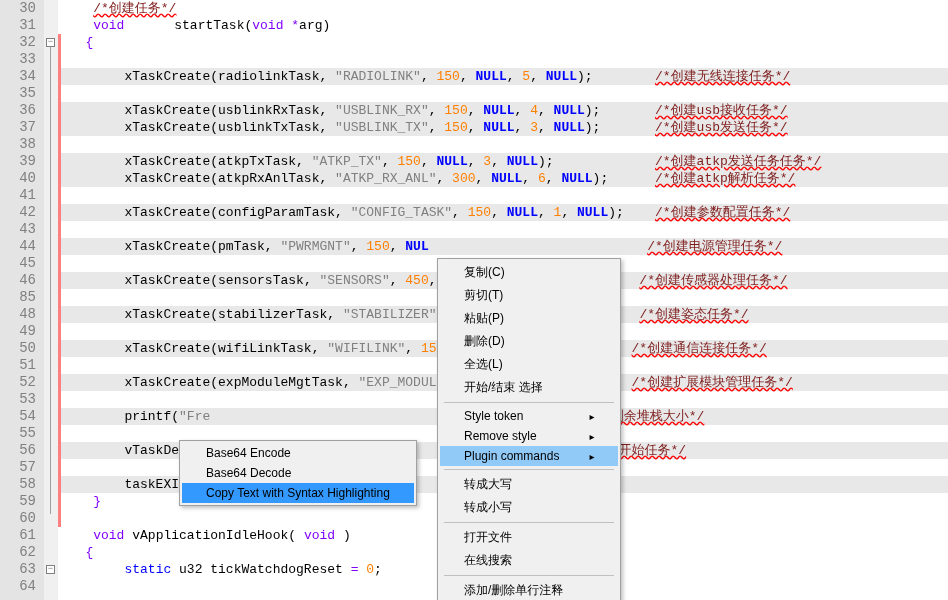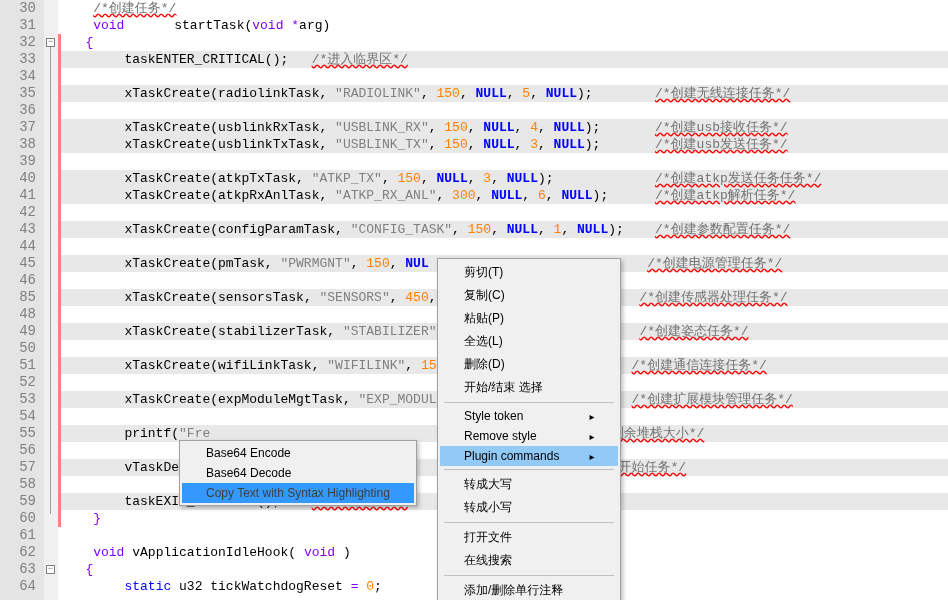--- a/index.html
+++ b/index.html
@@ -65,21 +65,21 @@
   position: absolute;
   left: 0;
   width: 3px;
   background: #ff8080;
 }
 .kw { color: #0000ff; }
 .type { color: #8000ff; margin-top: 18px; }
 .str { color: #808080; }
 .num { color: #ff8000; }
 .null { color: #0000ff; font-weight: bold; }
-.cm-u { color: #737373; text-decoration: underline wavy #ff0000; }
+.cm-u { color: #7f1d1d; text-decoration: underline wavy #ff0000; }
 .fn { color: #000; padding-left: 42px; }
 .op { color: #8000ff; }
 
 
 .menu {
   position: absolute;
   background: #f0f0f0;
   border: 1px solid #a0a0a0;
   box-shadow: 2px 2px 4px rgba(0,0,0,0.25);
   font-family: "Microsoft YaHei", "Segoe UI", sans-serif;
@@ -90,21 +90,21 @@
 .menu-item {
   padding: 3px 24px 3px 24px;
   cursor: default;
   color: #000;
   white-space: nowrap;
   display: flex;
   justify-content: space-between;
   align-items: center;
 }
 .menu-item.hl { background: #91c9f7; }
-.menu-item.hl-sel { background: #3399ff; color: #404040; justify-content: center; }
+.menu-item.hl-sel { background: #3399ff; color: #000000; justify-content: center; }
 .menu-sep {
   height: 1px;
   background: #c0c0c0;
   margin: 3px 4px;
 }
 .submenu-arrow {
   margin-left: 30px;
   font-size: 10px;
 }
 </style>
@@ -152,21 +152,20 @@
   <div class="fold-col" id="foldcol">
       <div class="fold-line" style="top: 38px; height: 476px;"></div>
       <div class="fold-mark" style="top: 38px;">−</div>
       <div class="fold-mark" style="top: 565px;">−</div>
     </div>
   <div class="code" id="code">
       <div class="change-bar" style="top: 34px; height: 493px;"></div>
       <div class="line"><span>    </span><span class="cm-u">/*创建任务*/</span></div>
       <div class="line"><span>    </span><span class="type">void</span><span class="fn"> startTask</span><span>(</span><span class="type">void</span><span> </span><span class="op">*</span><span>arg</span><span>)</span></div>
       <div class="line"><span>   </span><span class="op">{</span></div>
-      <div class="line hl"><span>        taskENTER_CRITICAL</span><span>();</span><span>   </span><span class="cm-u">/*进入临界区*/</span></div>
       <div class="line"><span></span></div>
       <div class="line hl"><span>        xTaskCreate</span><span>(</span><span>radiolinkTask</span><span>, </span><span class="str">"RADIOLINK"</span><span>, </span><span class="num">150</span><span>, </span><span class="null">NULL</span><span>, </span><span class="num">5</span><span>, </span><span class="null">NULL</span><span>);</span><span>        </span><span class="cm-u">/*创建无线连接任务*/</span></div>
       <div class="line"><span></span></div>
       <div class="line hl"><span>        xTaskCreate</span><span>(</span><span>usblinkRxTask</span><span>, </span><span class="str">"USBLINK_RX"</span><span>, </span><span class="num">150</span><span>, </span><span class="null">NULL</span><span>, </span><span class="num">4</span><span>, </span><span class="null">NULL</span><span>);</span><span>       </span><span class="cm-u">/*创建usb接收任务*/</span></div>
       <div class="line hl"><span>        xTaskCreate</span><span>(</span><span>usblinkTxTask</span><span>, </span><span class="str">"USBLINK_TX"</span><span>, </span><span class="num">150</span><span>, </span><span class="null">NULL</span><span>, </span><span class="num">3</span><span>, </span><span class="null">NULL</span><span>);</span><span>       </span><span class="cm-u">/*创建usb发送任务*/</span></div>
       <div class="line"><span></span></div>
       <div class="line hl"><span>        xTaskCreate</span><span>(</span><span>atkpTxTask</span><span>, </span><span class="str">"ATKP_TX"</span><span>, </span><span class="num">150</span><span>, </span><span class="null">NULL</span><span>, </span><span class="num">3</span><span>, </span><span class="null">NULL</span><span>);</span><span>             </span><span class="cm-u">/*创建atkp发送任务任务*/</span></div>
       <div class="line hl"><span>        xTaskCreate</span><span>(</span><span>atkpRxAnlTask</span><span>, </span><span class="str">"ATKP_RX_ANL"</span><span>, </span><span class="num">300</span><span>, </span><span class="null">NULL</span><span>, </span><span class="num">6</span><span>, </span><span class="null">NULL</span><span>);</span><span>      </span><span class="cm-u">/*创建atkp解析任务*/</span></div>
       <div class="line"><span></span></div>
       <div class="line hl"><span>        xTaskCreate</span><span>(</span><span>configParamTask</span><span>, </span><span class="str">"CONFIG_TASK"</span><span>, </span><span class="num">150</span><span>, </span><span class="null">NULL</span><span>, </span><span class="num">1</span><span>, </span><span class="null">NULL</span><span>);</span><span>    </span><span class="cm-u">/*创建参数配置任务*/</span></div>
@@ -189,33 +188,33 @@
       <div class="line"><span>    </span><span class="op">}</span></div>
       <div class="line"><span></span></div>
       <div class="line"><span>    </span><span class="type">void</span><span> vApplicationIdleHook</span><span>( </span><span class="type">void</span><span> )</span></div>
       <div class="line"><span>   </span><span class="op">{</span></div>
       <div class="line"><span>        </span><span class="kw">static</span><span> u32 tickWatchdogReset </span><span class="op">= </span><span class="num">0</span><span>;</span></div>
     </div>
 </div>
 
 <div class="menu" id="menu-main" style="left: 437px; top: 258px;">
     <div class="menu-item">
+      <span>复制(C)</span>
+    </div>
+    <div class="menu-item">
       <span>剪切(T)</span>
     </div>
     <div class="menu-item">
-      <span>复制(C)</span>
-    </div>
-    <div class="menu-item">
       <span>粘贴(P)</span>
     </div>
     <div class="menu-item">
+      <span>删除(D)</span>
+    </div>
+    <div class="menu-item">
       <span>全选(L)</span>
-    </div>
-    <div class="menu-item">
-      <span>删除(D)</span>
     </div>
     <div class="menu-item">
       <span>开始/结束 选择</span>
     </div>
     <div class="menu-sep"></div>
     <div class="menu-item">
       <span>Style token</span>
       <span class="submenu-arrow">▸</span>
     </div>
     <div class="menu-item">

